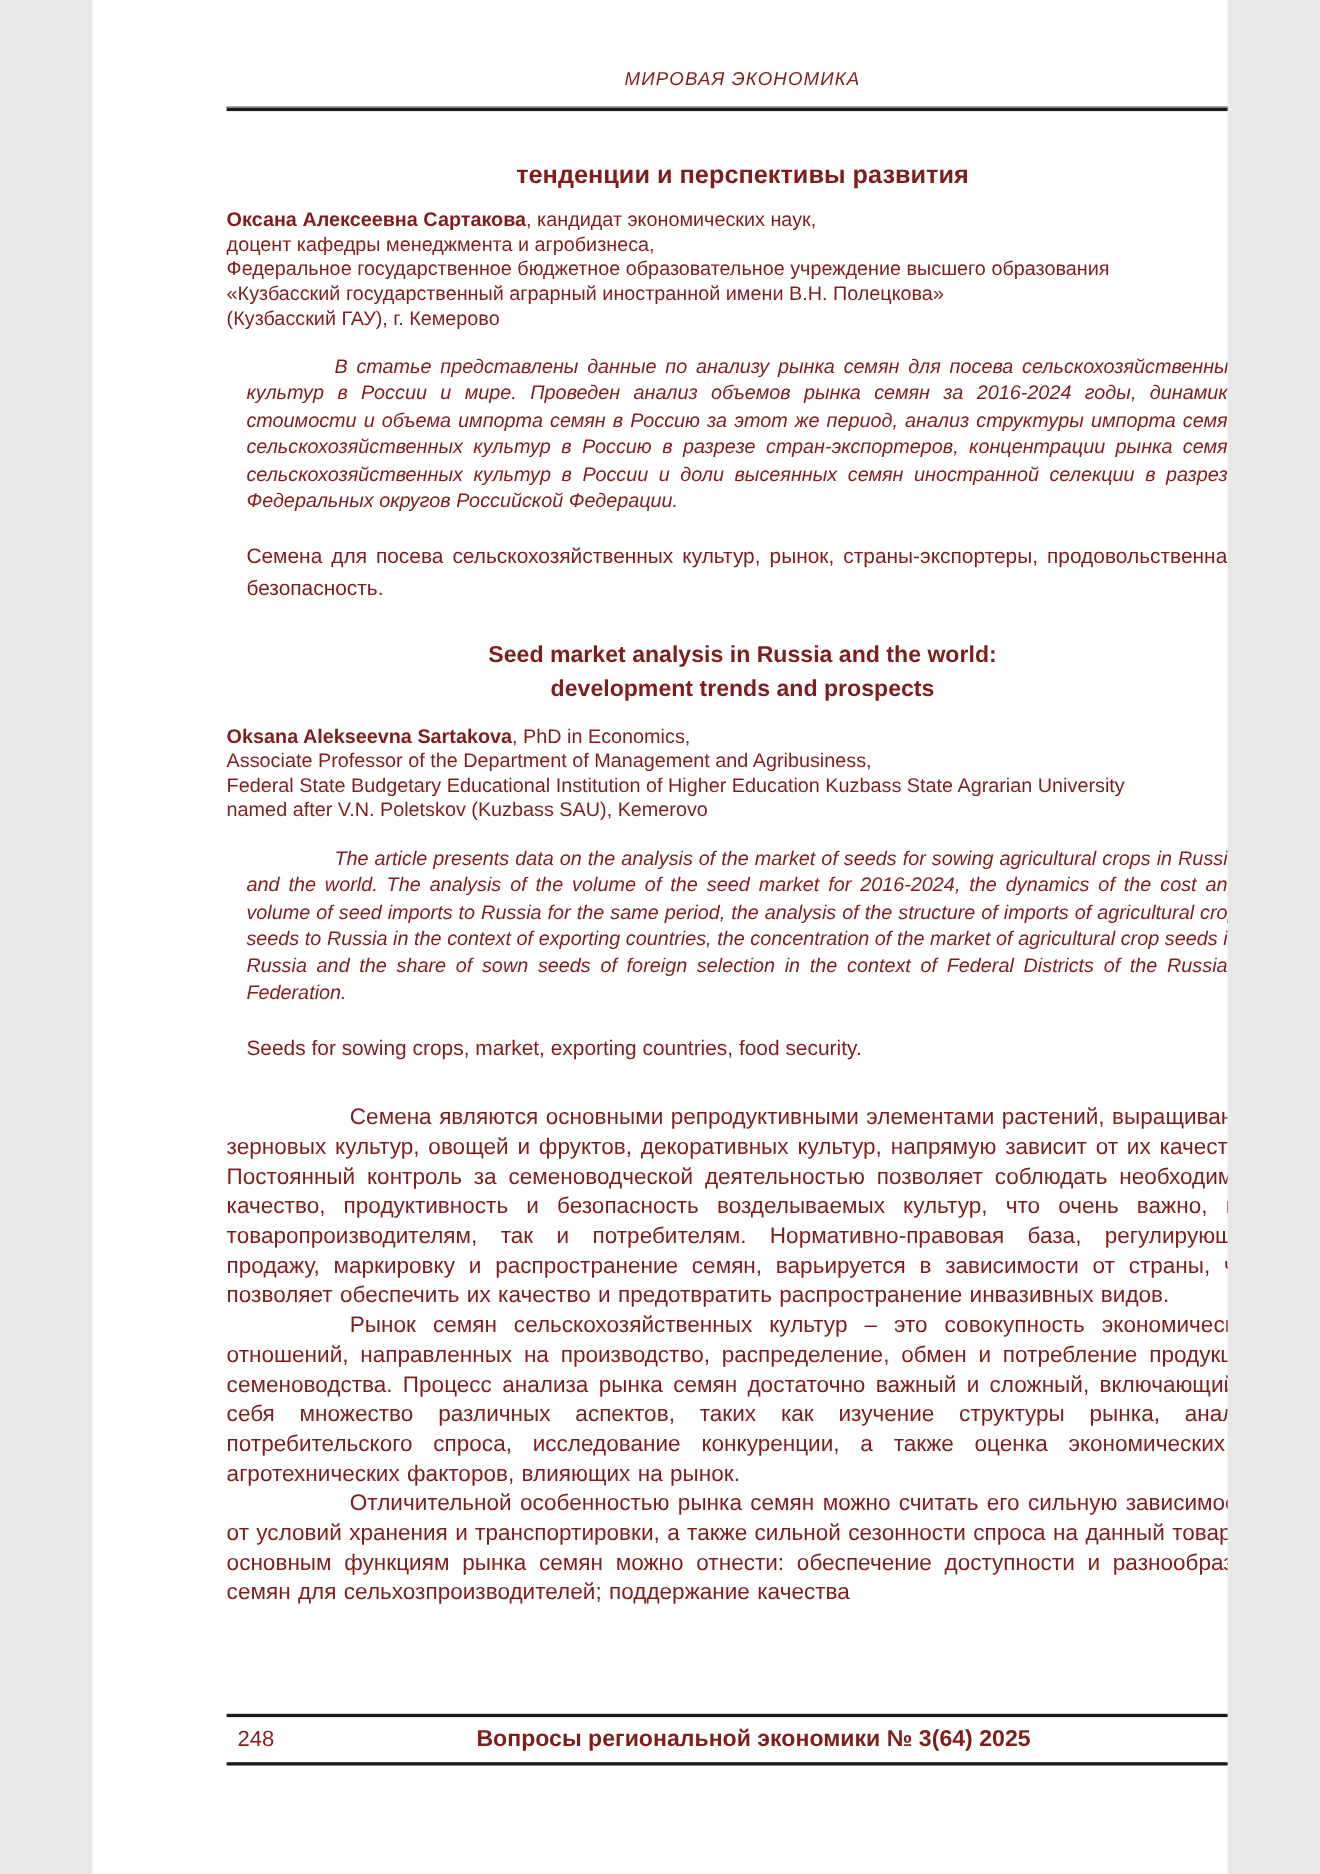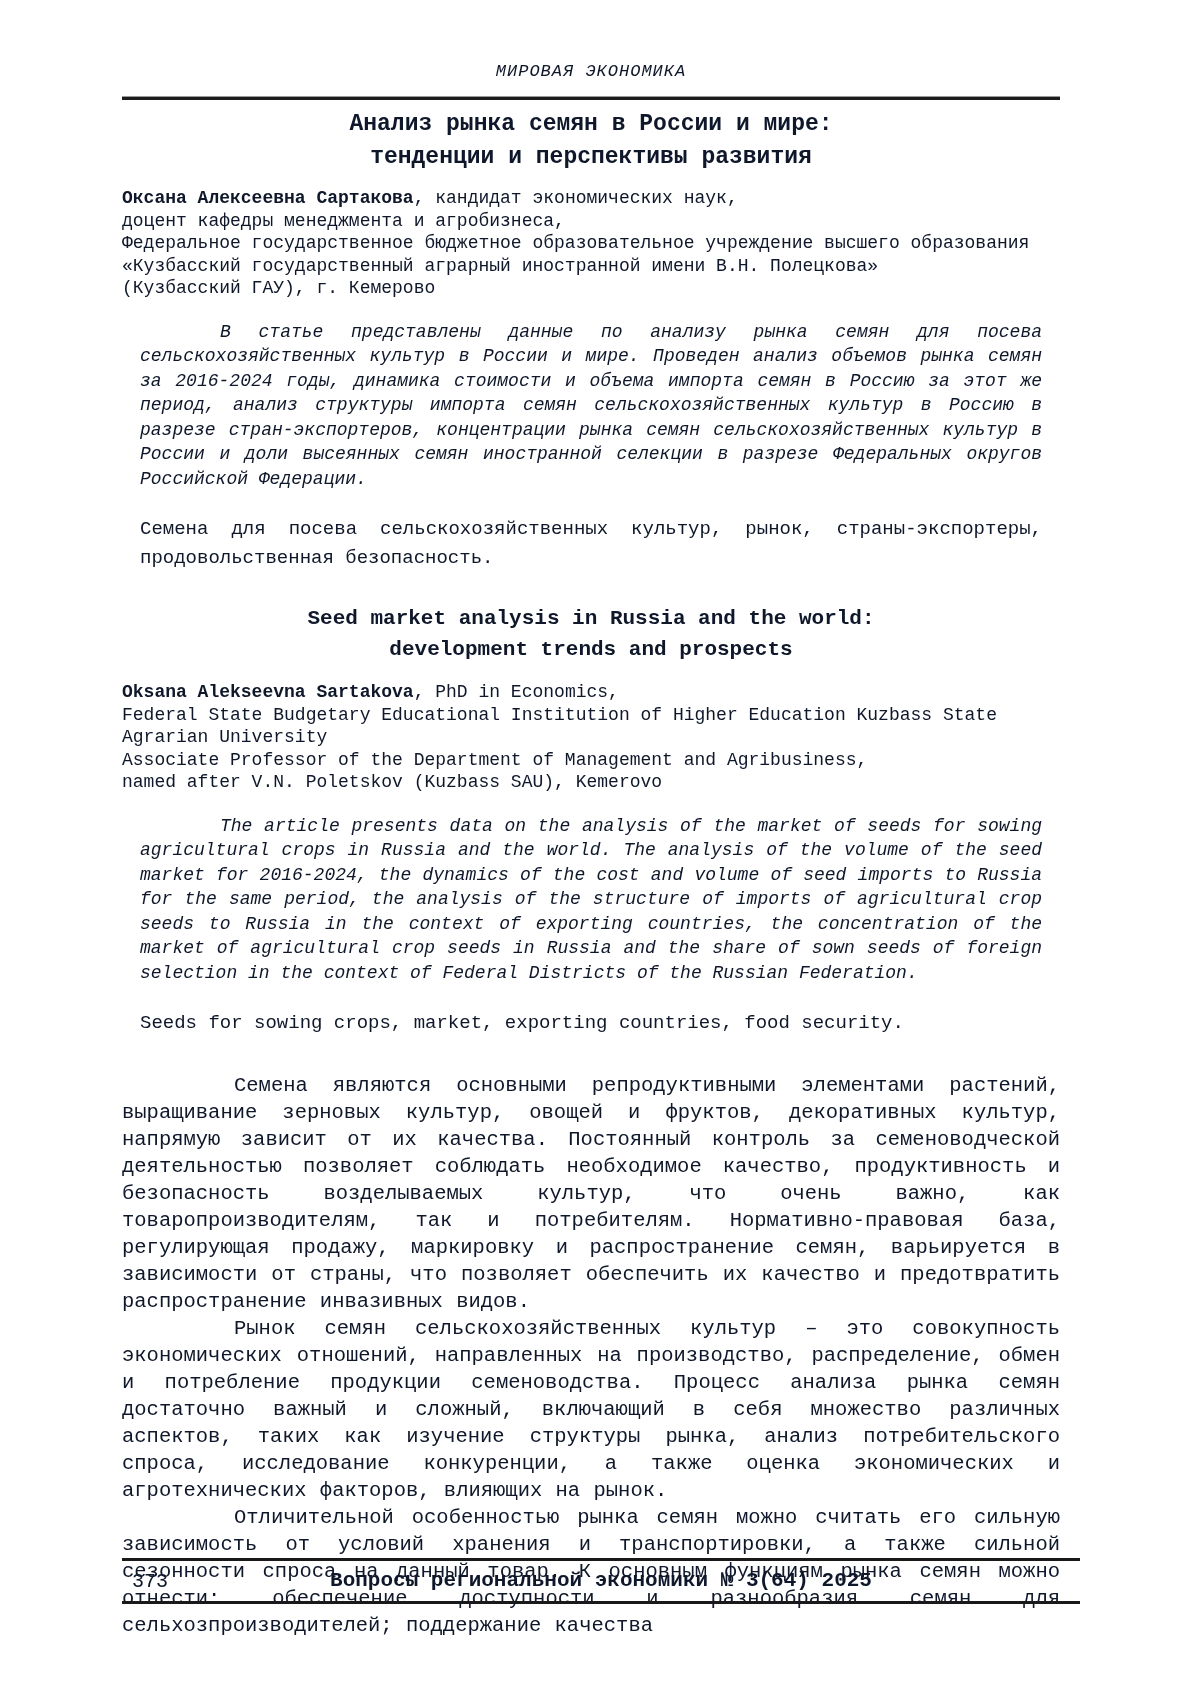--- a/index.html
+++ b/index.html
@@ -1,22 +1,22 @@
 <!DOCTYPE html>
 <html lang="ru"><head>
 <meta charset="utf-8">
 <style>
   html,body{margin:0;padding:0;background:#e8e8e8;}
   .page{
     position:relative;
-    width:1200px;height:1704px;
+    width:1032px;height:1704px;
     margin:0 auto;
     background:#ffffff;
-    color:#0f172a;
-    font-family:Liberation Mono, monospace;
+    color:#7f1d1d;
+    font-family:Liberation Sans, sans-serif;
     overflow:hidden;
   }
   .content{position:absolute;left:122px;top:0;width:938px;}
 
   .running-head{
     margin-top:62px;
     text-align:center;
     font-style:italic;
     font-size:17px;
     letter-spacing:1px;
@@ -98,21 +98,21 @@
 <body>
 
 <div class="page">
   <div class="content">
 
     <div class="running-head">МИРОВАЯ ЭКОНОМИКА</div>
     <div class="head-rule"></div>
 
 
     <h1 class="title-ru">
-      <span>Анализ рынка семян в России и мире:</span><br>
+      <br>
       <span>тенденции и перспективы развития</span>
     </h1>
 
     <div class="authors">
       <div><span class="bold">Оксана Алексеевна Сартакова</span><span>, кандидат экономических наук,</span></div>
       <div>доцент кафедры менеджмента и агробизнеса,</div>
       <div>Федеральное государственное бюджетное образовательное учреждение высшего образования</div>
       <div>«Кузбасский государственный аграрный иностранной имени В.Н. Полецкова»</div>
       <div>(Кузбасский ГАУ), г. Кемерово</div>
     </div>
@@ -121,36 +121,36 @@
 
     <p class="keywords">Семена для посева сельскохозяйственных культур, рынок, страны-экспортеры, продовольственная безопасность.</p>
 
     <h2 class="title-en">
       <span>Seed market analysis in Russia and the world:</span><br>
       <span>development trends and prospects</span>
     </h2>
 
     <div class="authors">
       <div><span class="bold">Oksana Alekseevna Sartakova</span><span>, PhD in Economics,</span></div>
+      <div>Associate Professor of the Department of Management and Agribusiness,</div>
       <div>Federal State Budgetary Educational Institution of Higher Education Kuzbass State Agrarian University</div>
-      <div>Associate Professor of the Department of Management and Agribusiness,</div>
       <div>named after V.N. Poletskov (Kuzbass SAU), Kemerovo</div>
     </div>
 
     <p class="abstract">The article presents data on the analysis of the market of seeds for sowing agricultural crops in Russia and the world. The analysis of the volume of the seed market for 2016-2024, the dynamics of the cost and volume of seed imports to Russia for the same period, the analysis of the structure of imports of agricultural crop seeds to Russia in the context of exporting countries, the concentration of the market of agricultural crop seeds in Russia and the share of sown seeds of foreign selection in the context of Federal Districts of the Russian Federation.</p>
 
     <p class="keywords">Seeds for sowing crops, market, exporting countries, food security.</p>
 
     <div class="body-text">
       <p>Семена являются основными репродуктивными элементами растений, выращивание зерновых культур, овощей и фруктов, декоративных культур, напрямую зависит от их качества. Постоянный контроль за семеноводческой деятельностью позволяет соблюдать необходимое качество, продуктивность и безопасность возделываемых культур, что очень важно, как товаропроизводителям, так и потребителям. Нормативно-правовая база, регулирующая продажу, маркировку и распространение семян, варьируется в зависимости от страны, что позволяет обеспечить их качество и предотвратить распространение инвазивных видов.</p>
       <p>Рынок семян сельскохозяйственных культур – это совокупность экономических отношений, направленных на производство, распределение, обмен и потребление продукции семеноводства. Процесс анализа рынка семян достаточно важный и сложный, включающий в себя множество различных аспектов, таких как изучение структуры рынка, анализ потребительского спроса, исследование конкуренции, а также оценка экономических и агротехнических факторов, влияющих на рынок.</p>
       <p>Отличительной особенностью рынка семян можно считать его сильную зависимость от условий хранения и транспортировки, а также сильной сезонности спроса на данный товар. К основным функциям рынка семян можно отнести: обеспечение доступности и разнообразия семян для сельхозпроизводителей; поддержание качества</p>
     </div>
 
   </div>
 
   <div class="footer">
     <div class="footer-inner">
-      <span class="page-number">373</span>
+      <span class="page-number">248</span>
       <span class="journal-title">Вопросы региональной экономики № 3(64) 2025</span>
     </div>
   </div>
 </div>
 
 </body></html>

